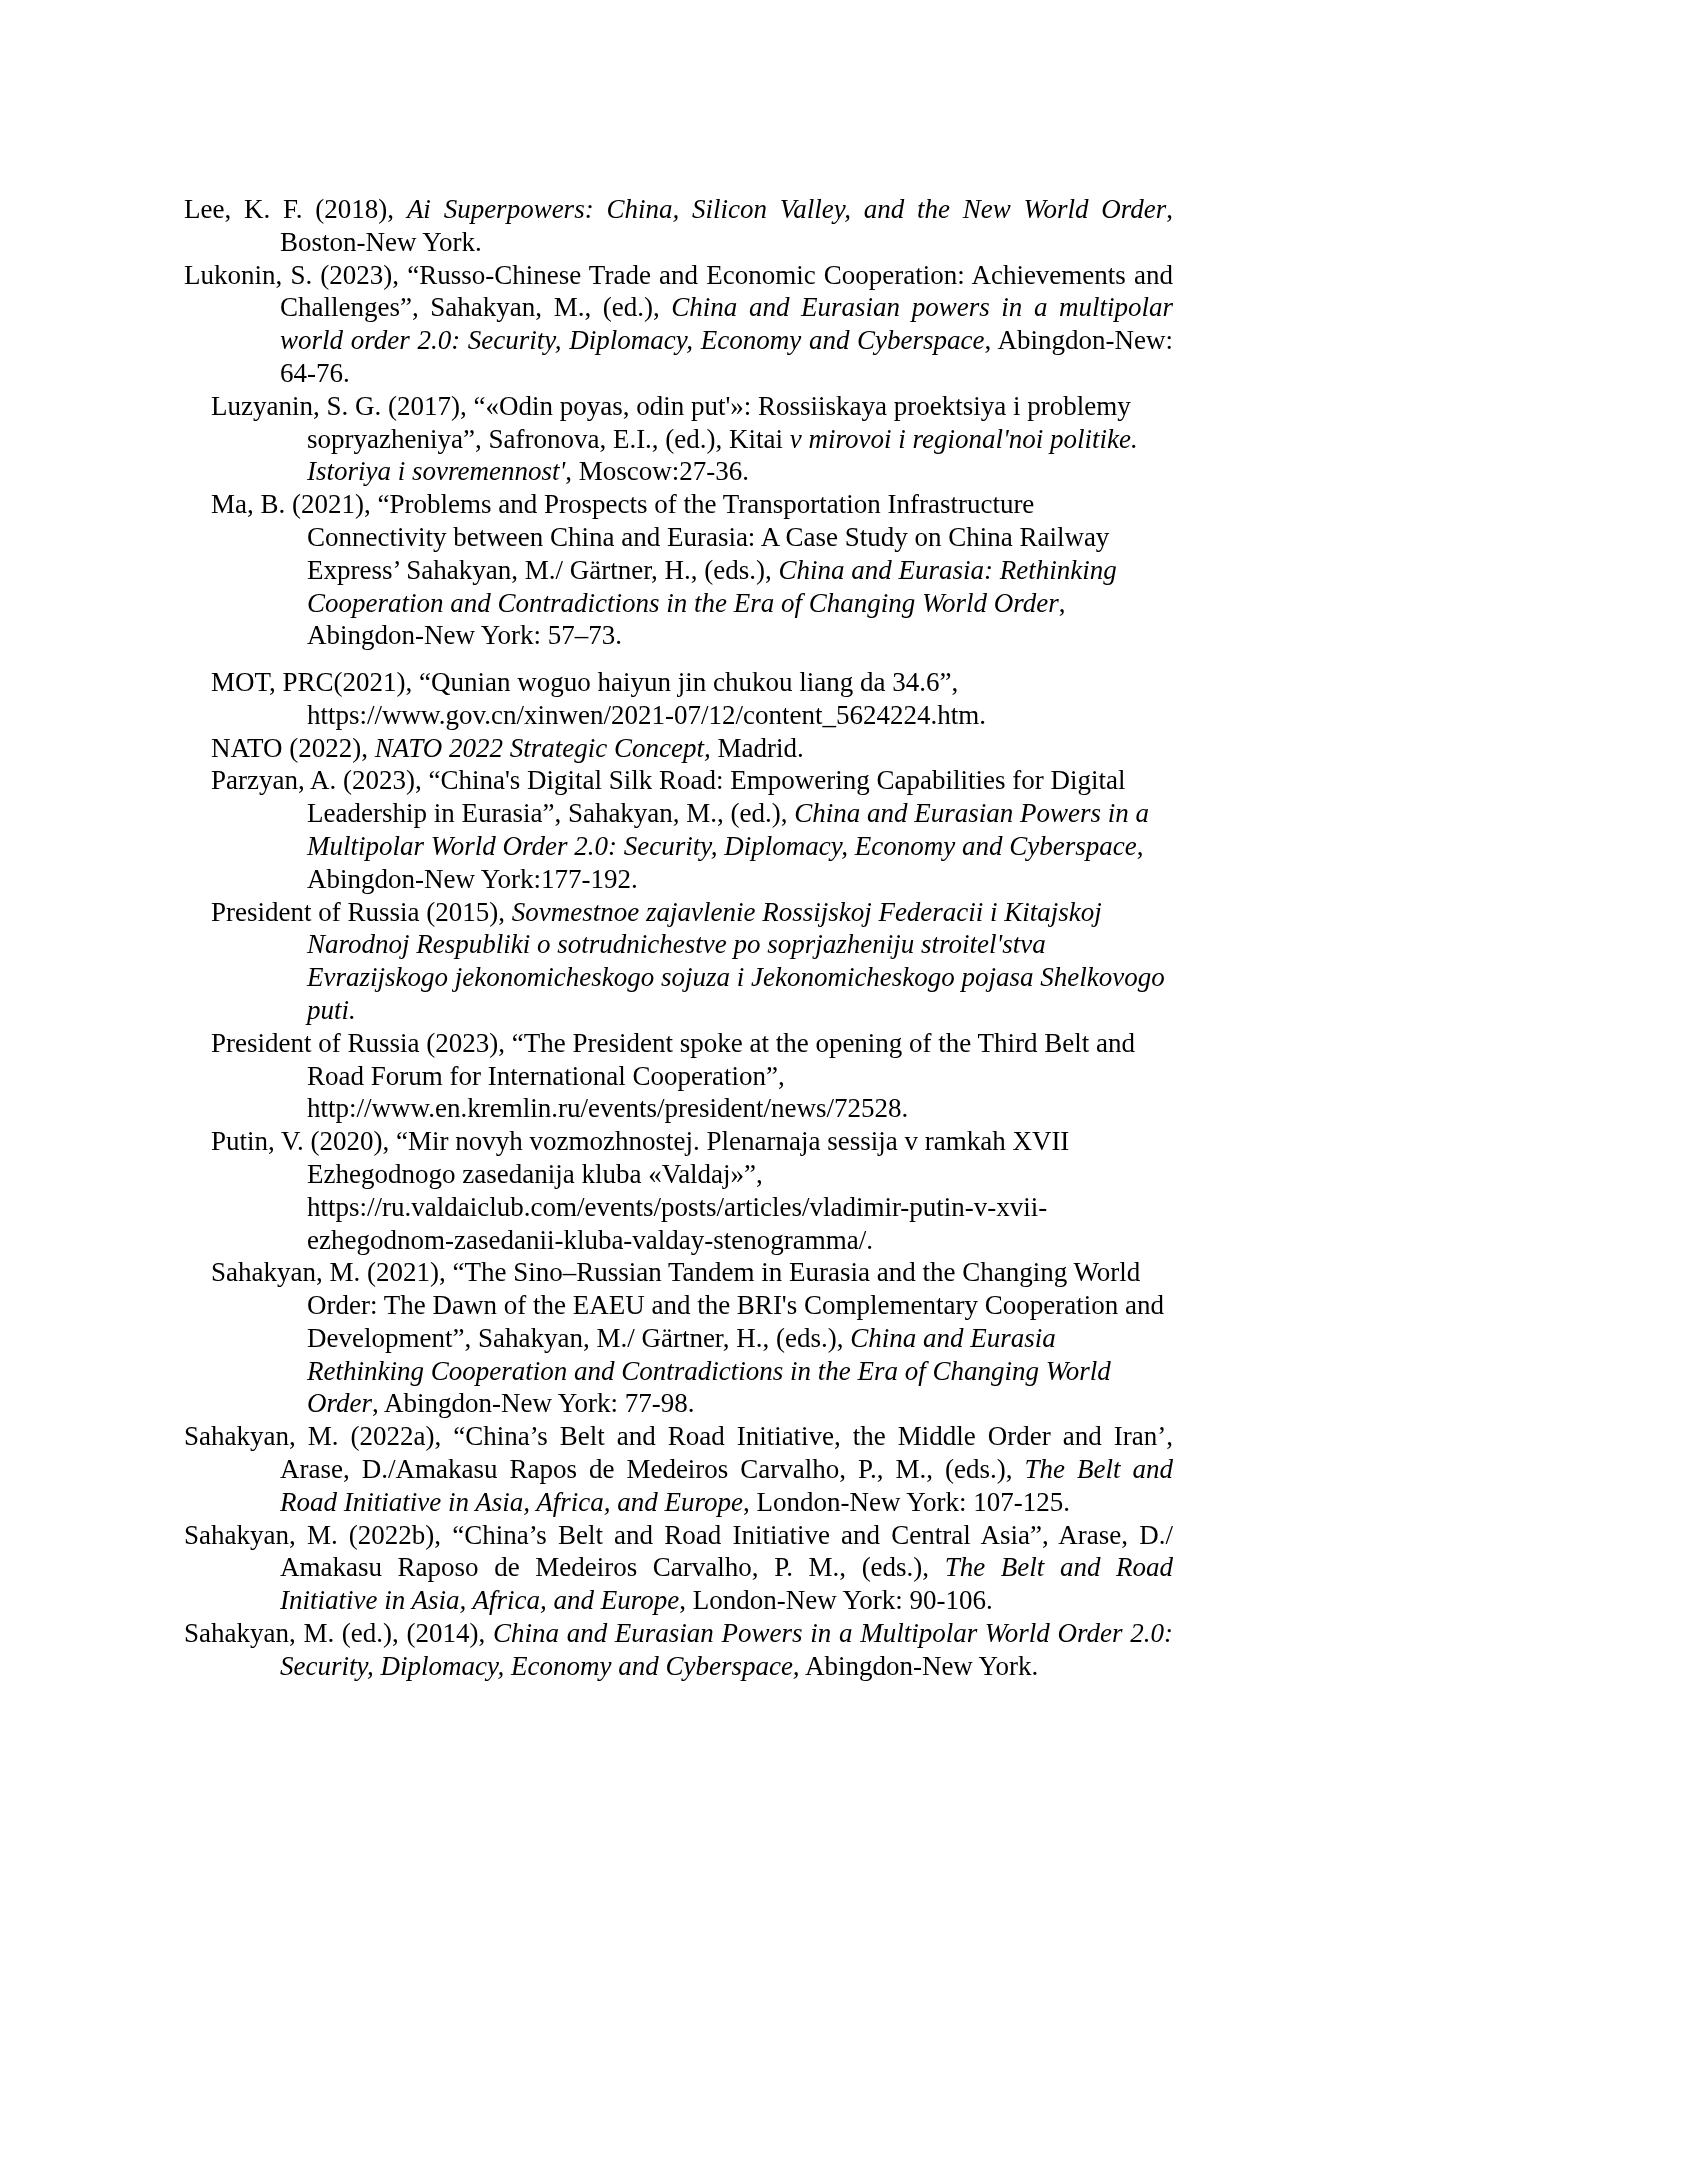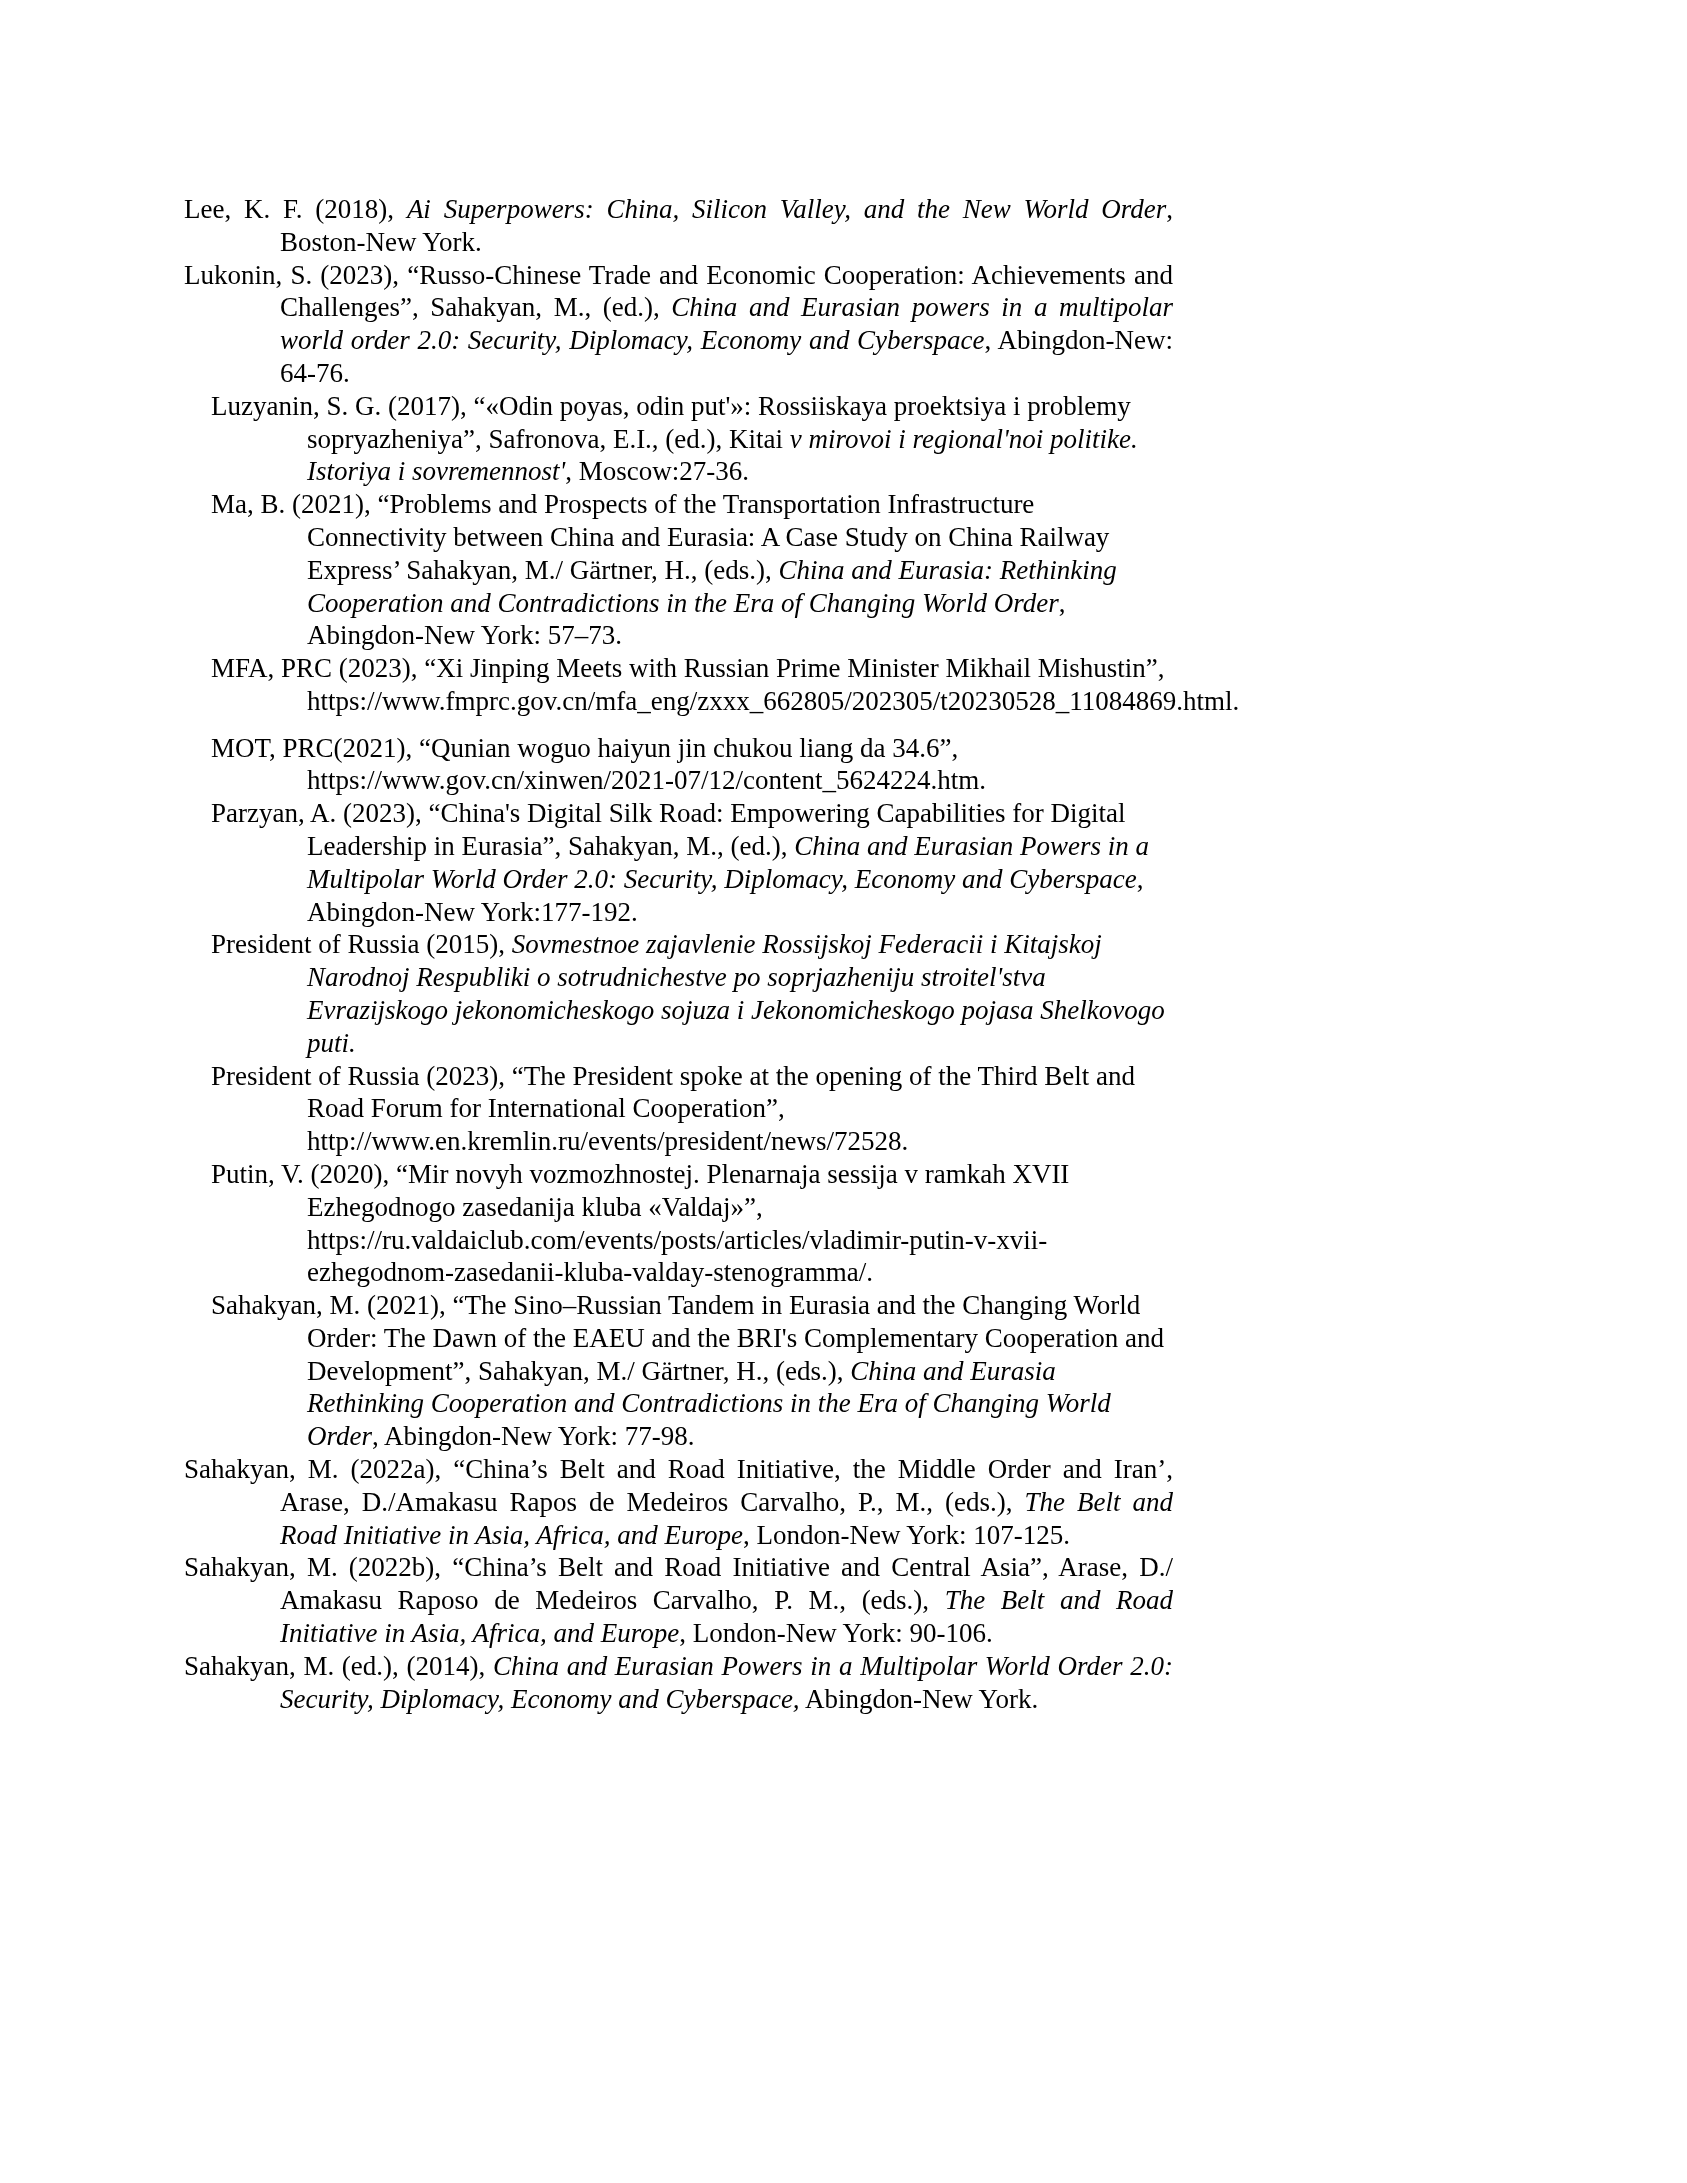--- a/index.html
+++ b/index.html
@@ -44,22 +44,22 @@
 </style>
 </head>
 <body>
 
 <div class="page">
   <div class="bibliography" id="bibliography">
       <p class="entry justify"><span class="">Lee, K. F. (2018), </span><span class="it">Ai Superpowers: China, Silicon Valley, and the New World Order</span><span class="">, Boston-New York.</span></p>
       <p class="entry justify"><span class="">Lukonin, S. (2023), “Russo-Chinese Trade and Economic Cooperation: Achievements and Challenges”, Sahakyan, M., (ed.), </span><span class="it">China and Eurasian powers in a multipolar world order 2.0: Security, Diplomacy, Economy and Cyberspace</span><span class="">, Abingdon-New: 64-76.</span></p>
       <p class="entry left"><span class="">Luzyanin, S. G. (2017), “«Odin poyas, odin put'»: Rossiiskaya proektsiya i problemy sopryazheniya”, Safronova, E.I., (ed.), Kitai </span><span class="it">v mirovoi i regional'noi politike. Istoriya i sovremennost'</span><span class="">, Moscow:27-36.</span></p>
       <p class="entry left"><span class="">Ma, B. (2021), “Problems and Prospects of the Transportation Infrastructure Connectivity between China and Eurasia: A Case Study on China Railway Express’ Sahakyan, M./ Gärtner, H., (eds.), </span><span class="it">China and Eurasia: Rethinking Cooperation and Contradictions in the Era of Changing World Order</span><span class="">, Abingdon-New York: 57–73.</span></p>
-      <p class="entry left"><span class="">MFA, PRC (2023), “Xi Jinping Meets with Russian Prime Minister Mikhail Mishustin”, https://www.fmprc.gov.cn/mfa_eng/zxxx_662805/202305/t20230528_11084869.html.</span></p>
       <p class="entry left gap-before"><span class="">MOT, PRC(2021), “Qunian woguo haiyun jin chukou liang da 34.6”, https://www.gov.cn/xinwen/2021-07/12/content_5624224.htm.</span></p>
+      <p class="entry left"><span class="">NATO (2022), </span><span class="it">NATO 2022 Strategic Concept,</span><span class=""> Madrid.</span></p>
       <p class="entry left"><span class="">Parzyan, A. (2023), “China's Digital Silk Road: Empowering Capabilities for Digital Leadership in Eurasia”, Sahakyan, M., (ed.), </span><span class="it">China and Eurasian Powers in a Multipolar World Order 2.0: Security, Diplomacy, Economy and Cyberspace</span><span class="">, Abingdon-New York:177-192.</span></p>
       <p class="entry left"><span class="">President of Russia (2015), </span><span class="it">Sovmestnoe zajavlenie Rossijskoj Federacii i Kitajskoj Narodnoj Respubliki o sotrudnichestve po soprjazheniju stroitel'stva Evrazijskogo jekonomicheskogo sojuza i Jekonomicheskogo pojasa Shelkovogo puti.</span></p>
       <p class="entry left"><span class="">President of Russia (2023), “The President spoke at the opening of the Third Belt and Road Forum for International Cooperation”, http://www.en.kremlin.ru/events/president/news/72528.</span></p>
       <p class="entry left"><span class="">Putin, V. (2020), “Mir novyh vozmozhnostej. Plenarnaja sessija v ramkah XVII Ezhegodnogo zasedanija kluba «Valdaj»”, https://ru.valdaiclub.com/events/posts/articles/vladimir-putin-v-xvii-ezhegodnom-zasedanii-kluba-valday-stenogramma/.</span></p>
       <p class="entry left"><span class="">Sahakyan, M. (2021), “The Sino–Russian Tandem in Eurasia and the Changing World Order: The Dawn of the EAEU and the BRI's Complementary Cooperation and Development”, Sahakyan, M./ Gärtner, H., (eds.), </span><span class="it">China and Eurasia Rethinking Cooperation and Contradictions in the Era of Changing World Order</span><span class="">, Abingdon-New York: 77-98.</span></p>
       <p class="entry justify"><span class="">Sahakyan, M. (2022a), “China’s Belt and Road Initiative, the Middle Order and Iran’, Arase, D./Amakasu Rapos de Medeiros Carvalho, P., M., (eds.), </span><span class="it">The Belt and Road Initiative in Asia, Africa, and Europe</span><span class="">, London-New York: 107-125.</span></p>
       <p class="entry justify"><span class="">Sahakyan, M. (2022b), “China’s Belt and Road Initiative and Central Asia”, Arase, D./ Amakasu Raposo de Medeiros Carvalho, P. M., (eds.), </span><span class="it">The Belt and Road Initiative in Asia, Africa, and Europe</span><span class="">, London-New York: 90-106.</span></p>
       <p class="entry justify"><span class="">Sahakyan, M. (ed.), (2014), </span><span class="it">China and Eurasian Powers in a Multipolar World Order 2.0: Security, Diplomacy, Economy and Cyberspace,</span><span class=""> Abingdon-New York.</span></p>
     </div>
 </div>

